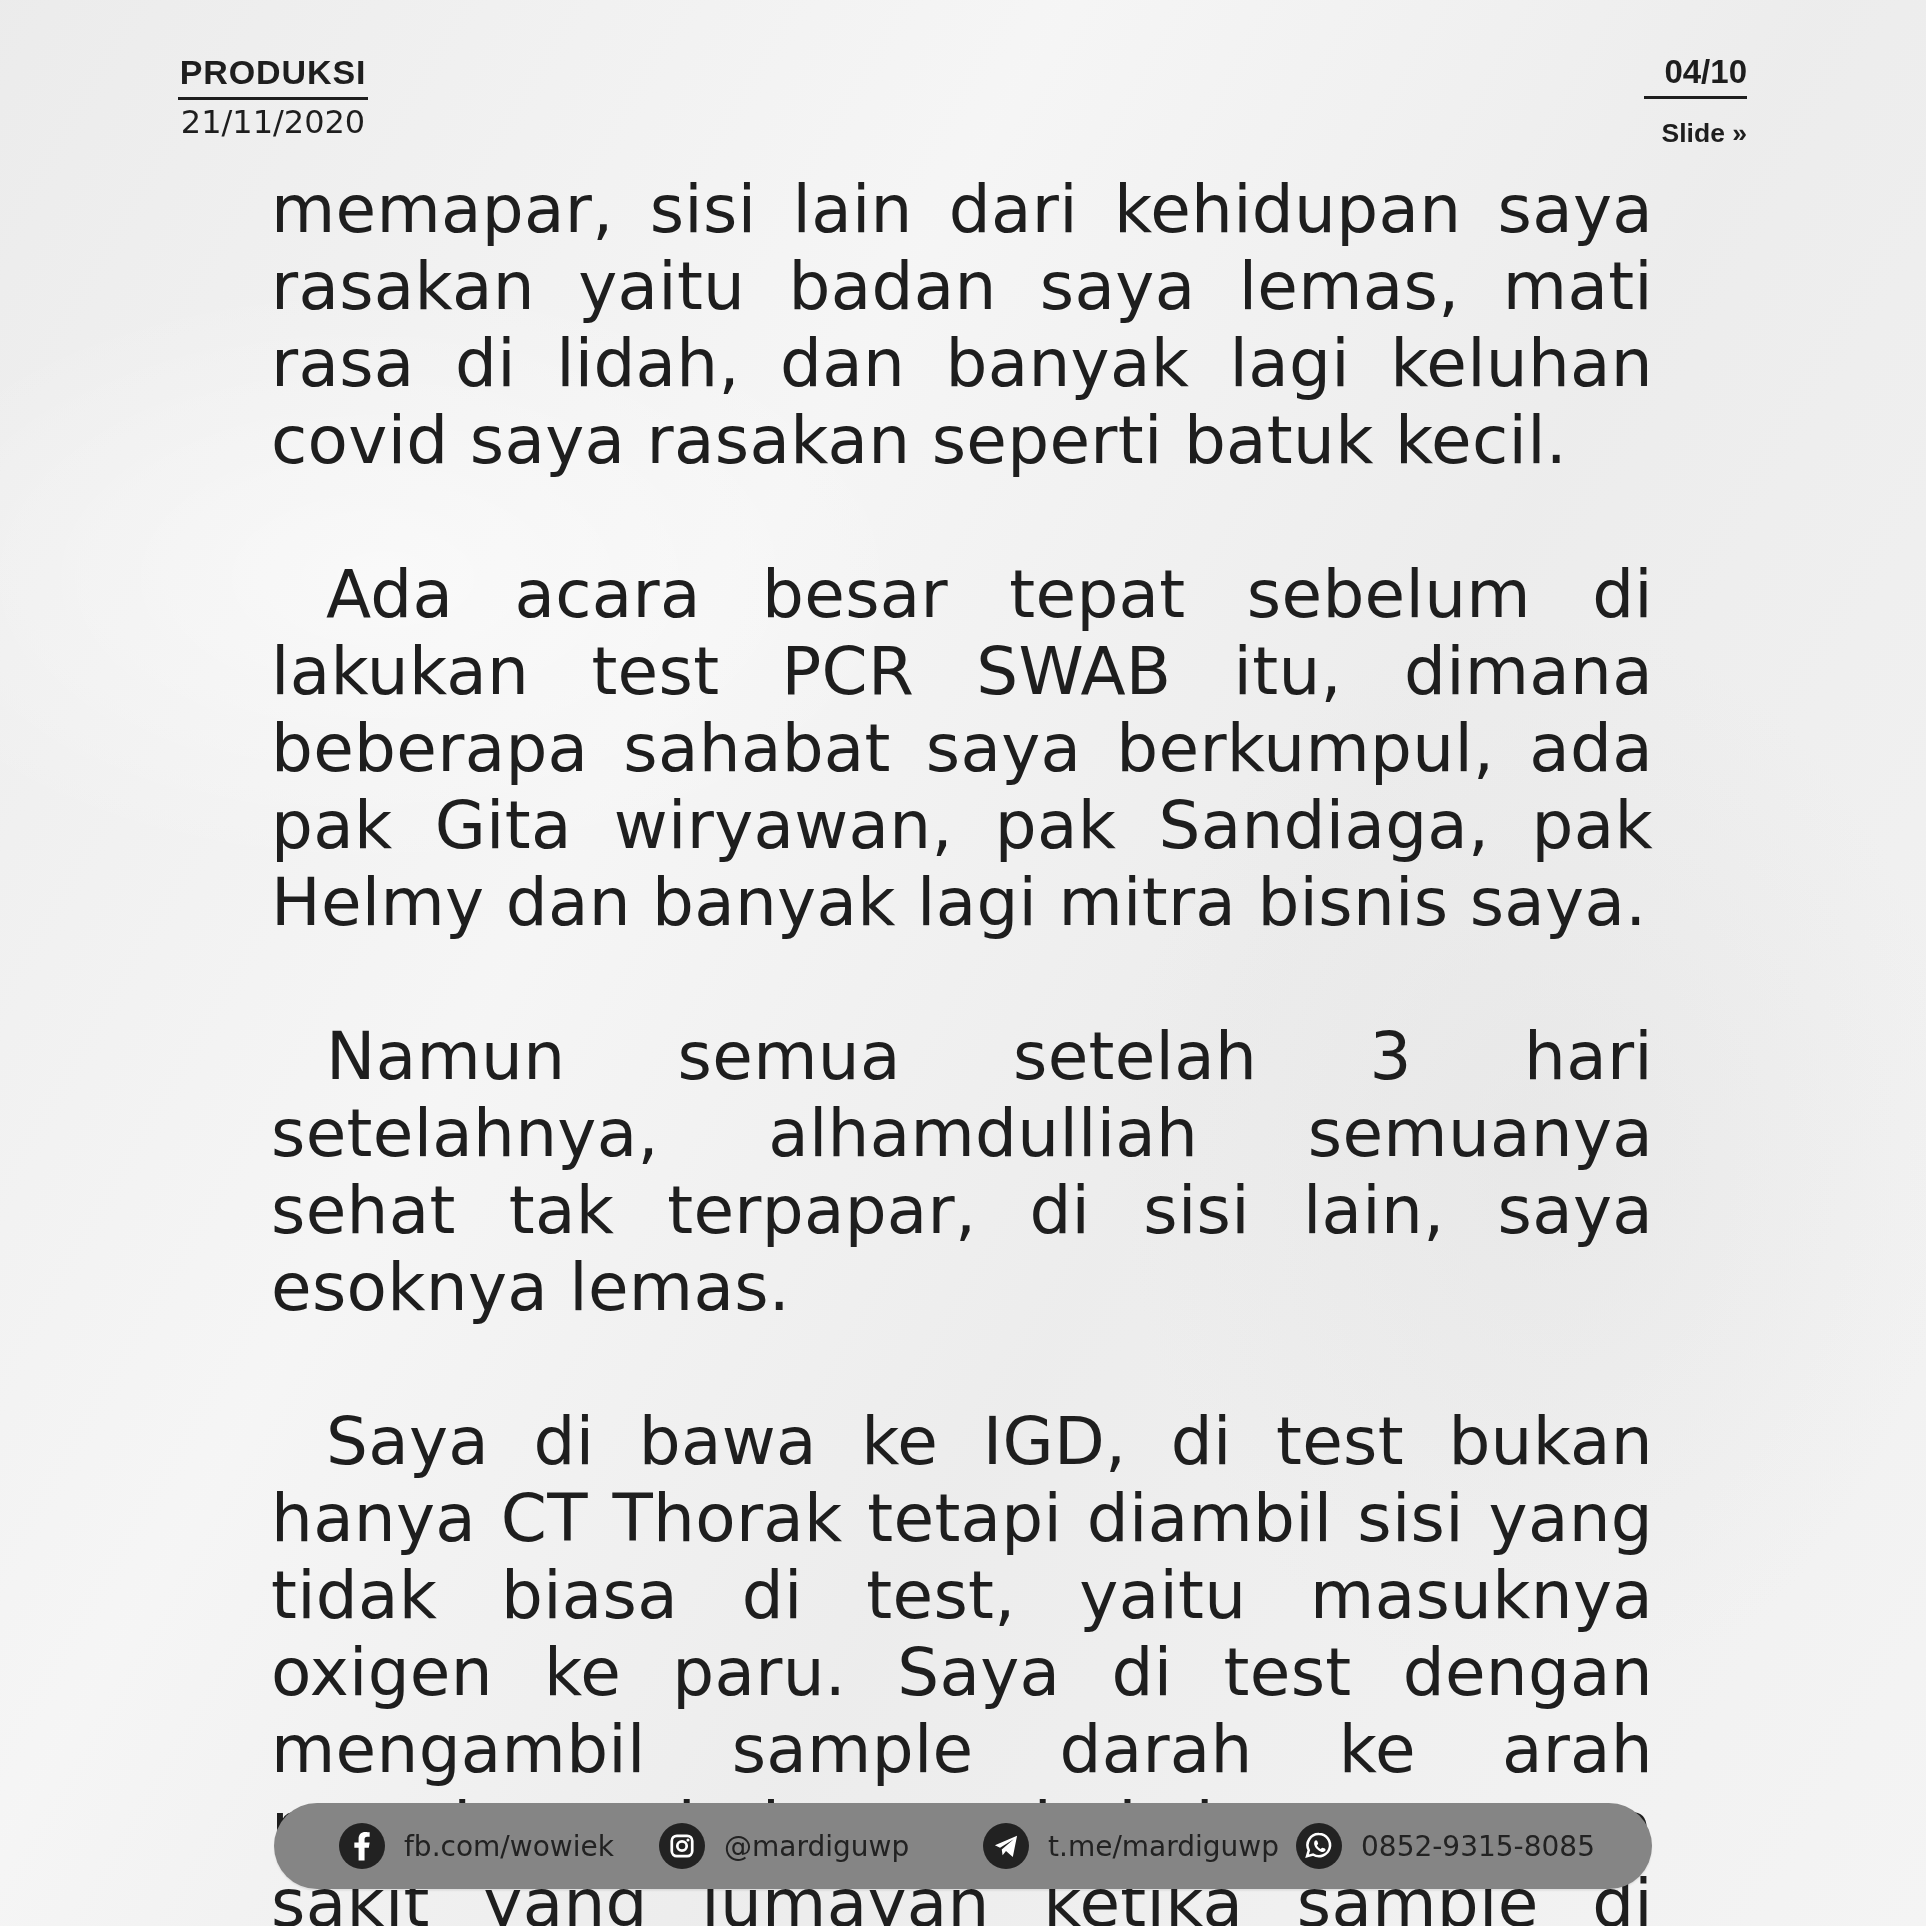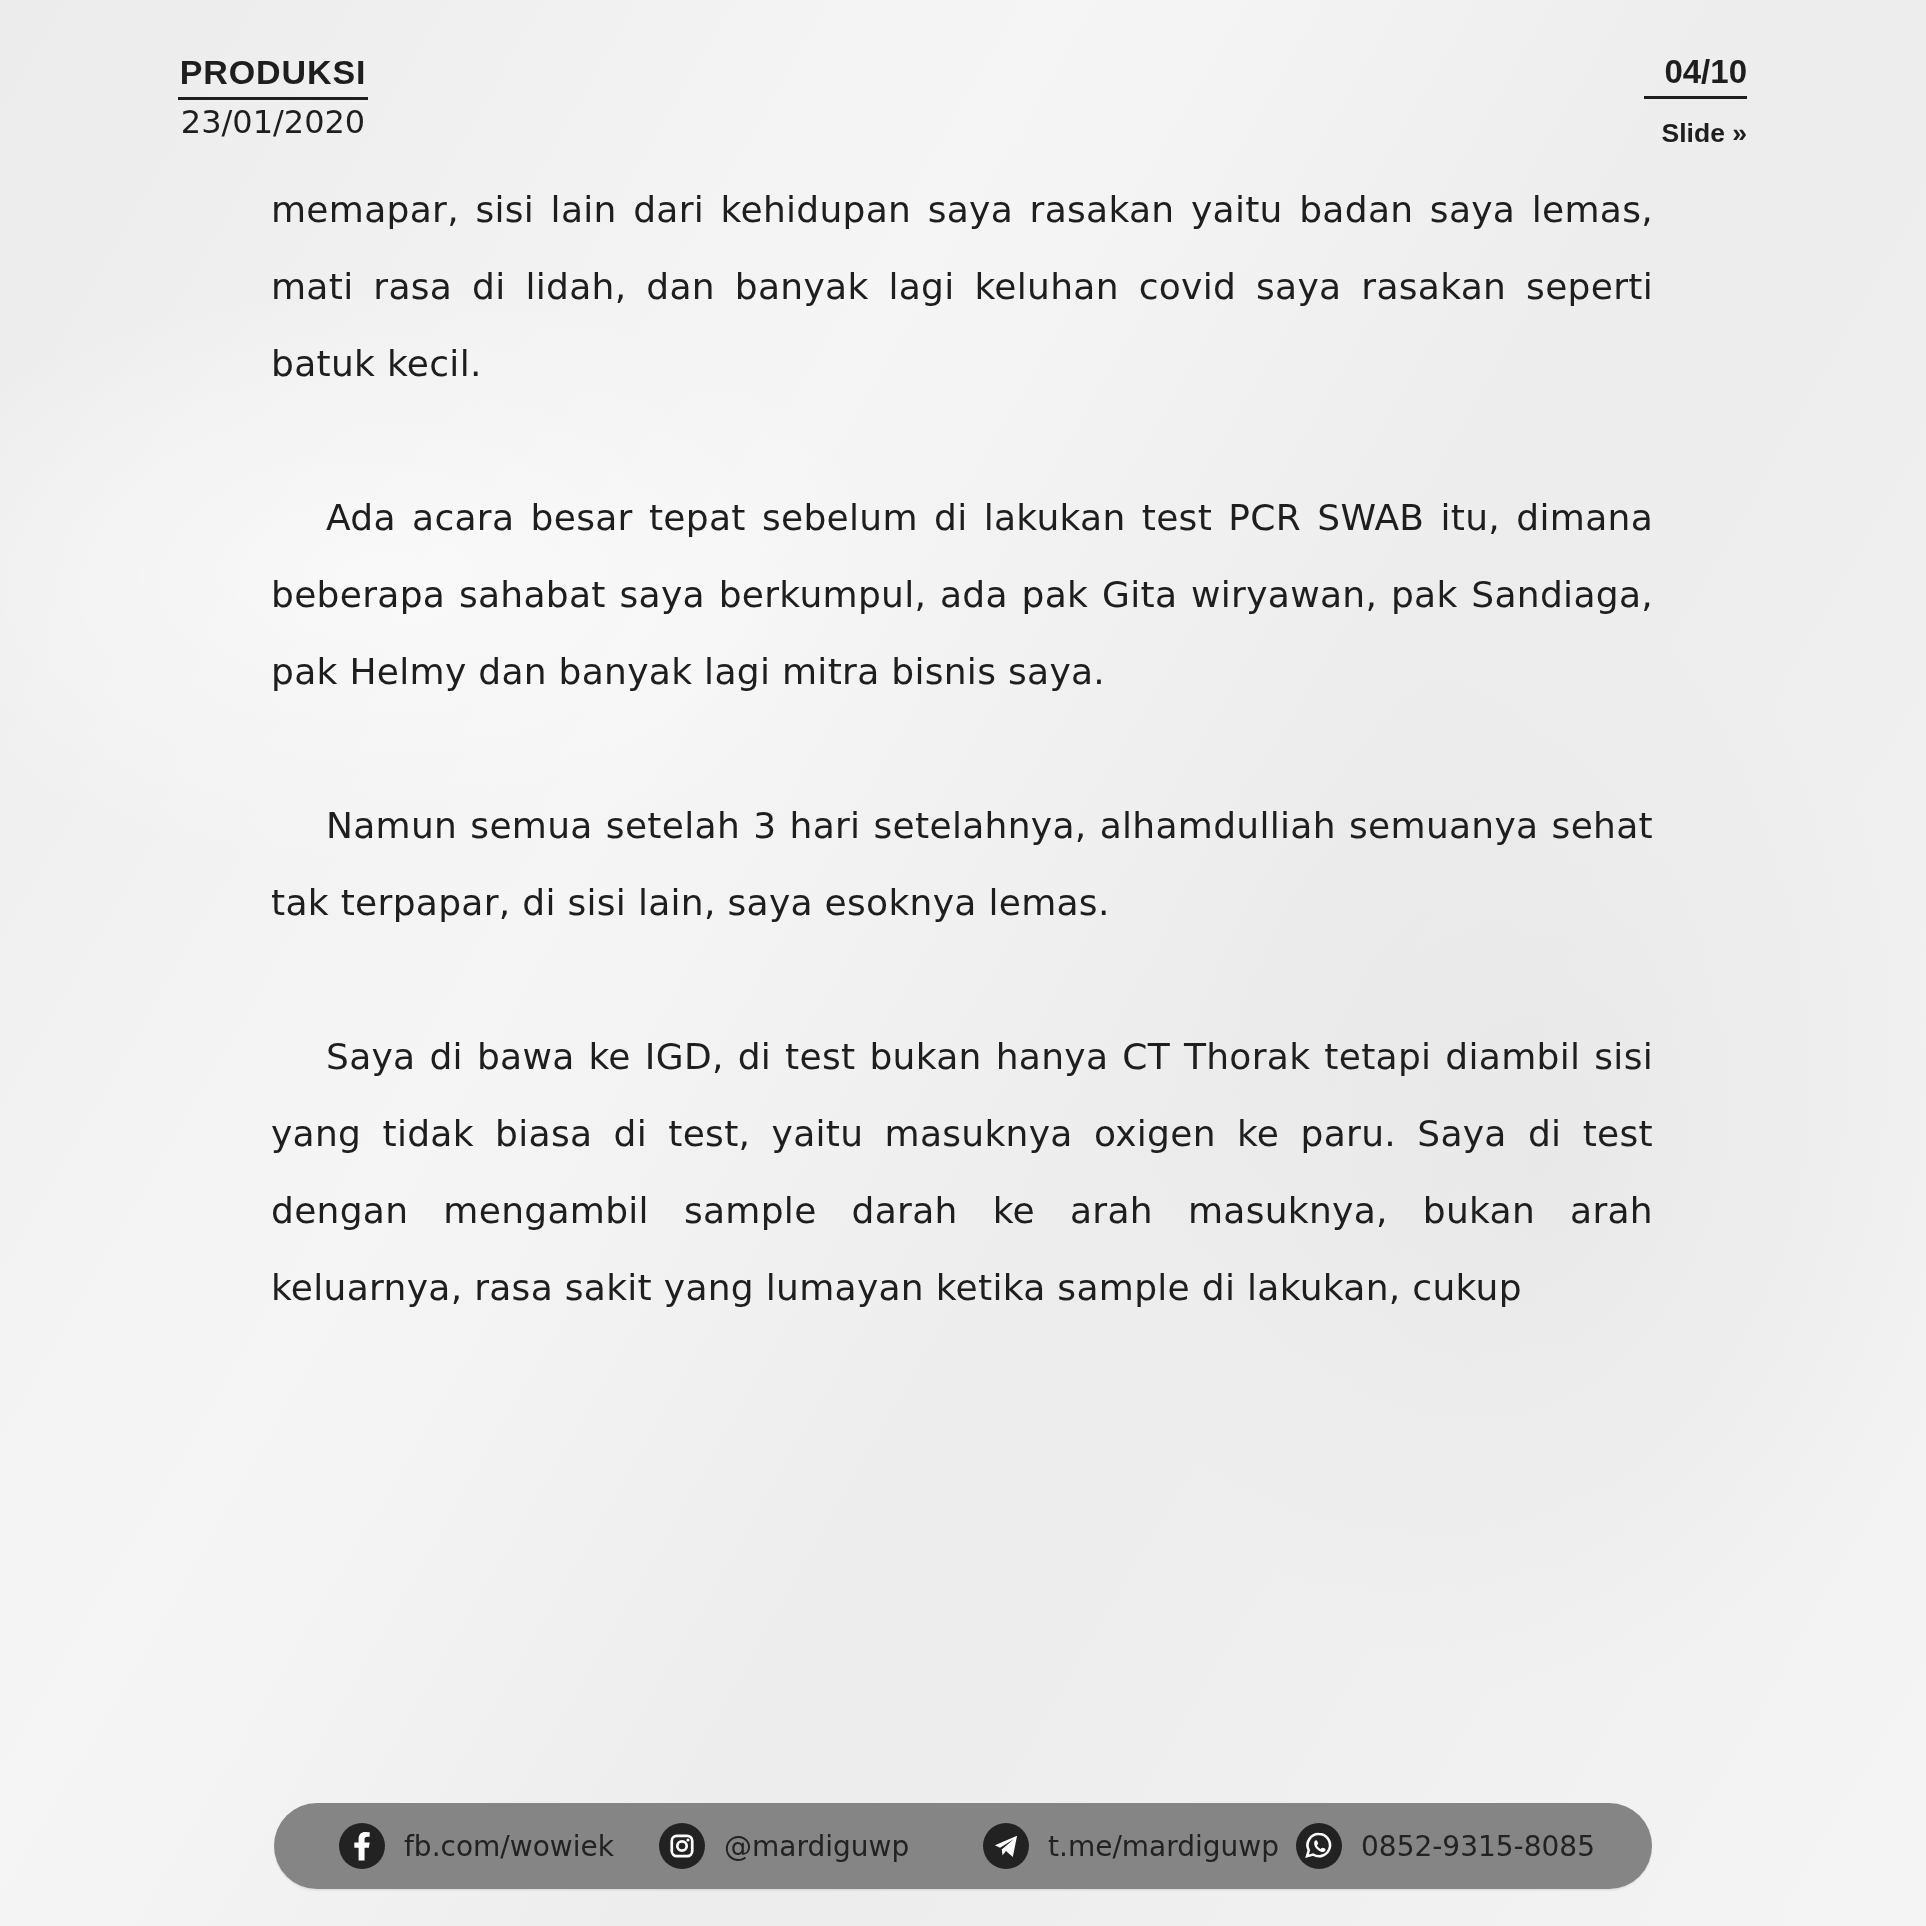--- a/index.html
+++ b/index.html
@@ -75,21 +75,21 @@
 
     
     .article {
       position: absolute;
       left: 271px;
       top: 171px;
       width: 1382px;
     }
     .para {
       font-family: "DejaVu Sans", sans-serif;
-      font-size: 36px;
+      font-size: 66px;
       line-height: 77px;
       text-align: justify;
       color: #1e1e1e;
       margin: 0 0 77px 0;
       letter-spacing: 0.3px;
     }
     .para.indent {
       text-indent: 55px;
     }
 
@@ -129,21 +129,21 @@
       font-size: 28px;
       color: #222222;
       white-space: nowrap;
     }
   </style>
 </head>
 <body>
 
 <div class="hdr-left">
   <div class="cat">PRODUKSI</div>
-  <div class="date">23/01/2020</div>
+  <div class="date">21/11/2020</div>
 </div>
 
 <div class="hdr-right">
   <div class="page">04/10</div>
   <div class="slide">Slide »</div>
 </div>
 
 <div class="article">
   <p class="para">memapar, sisi lain dari kehidupan saya rasakan yaitu badan saya lemas, mati rasa di lidah, dan banyak lagi keluhan covid saya rasakan seperti batuk kecil.</p>
   <p class="para indent">Ada acara besar tepat sebelum di lakukan test PCR SWAB itu, dimana beberapa sahabat saya berkumpul, ada pak Gita wiryawan, pak Sandiaga, pak Helmy dan banyak lagi mitra bisnis saya.</p>

